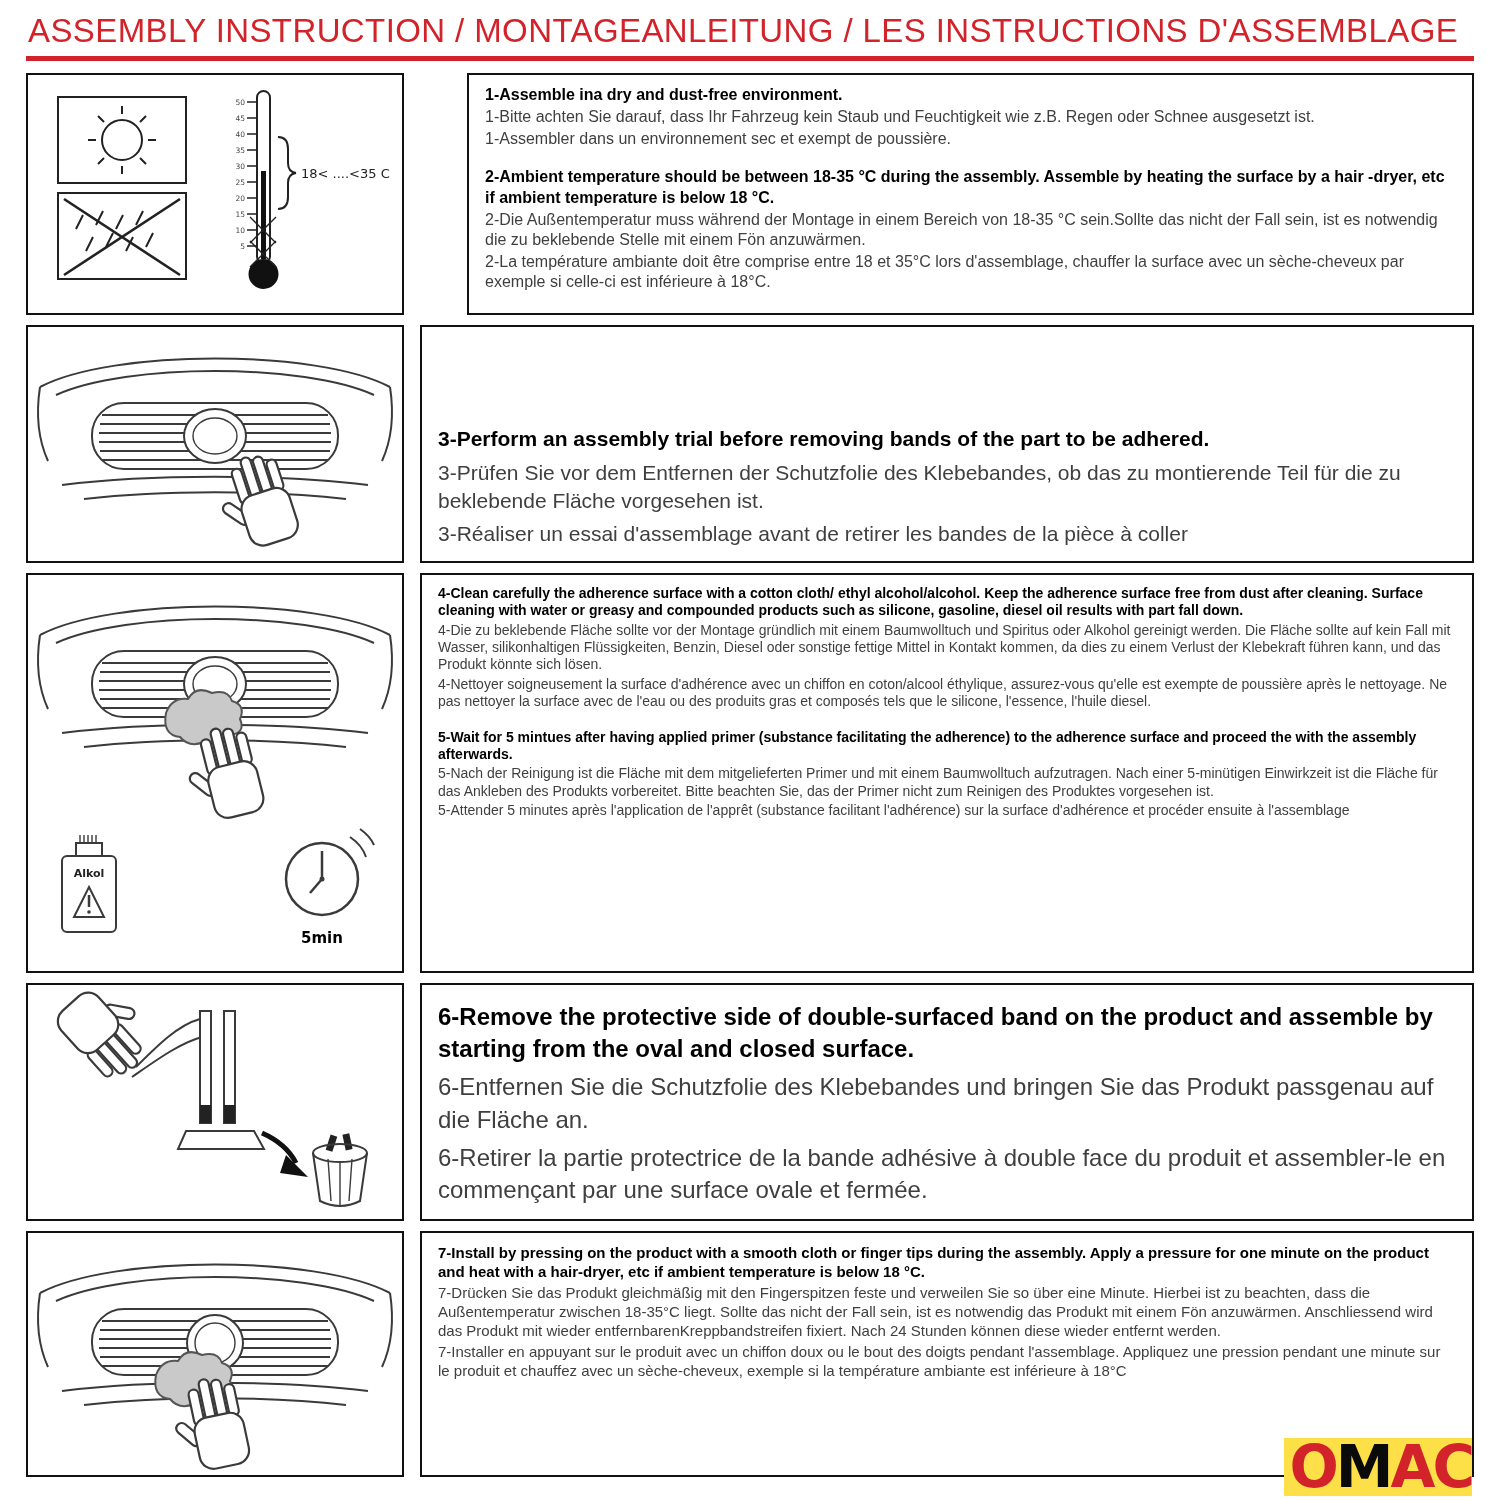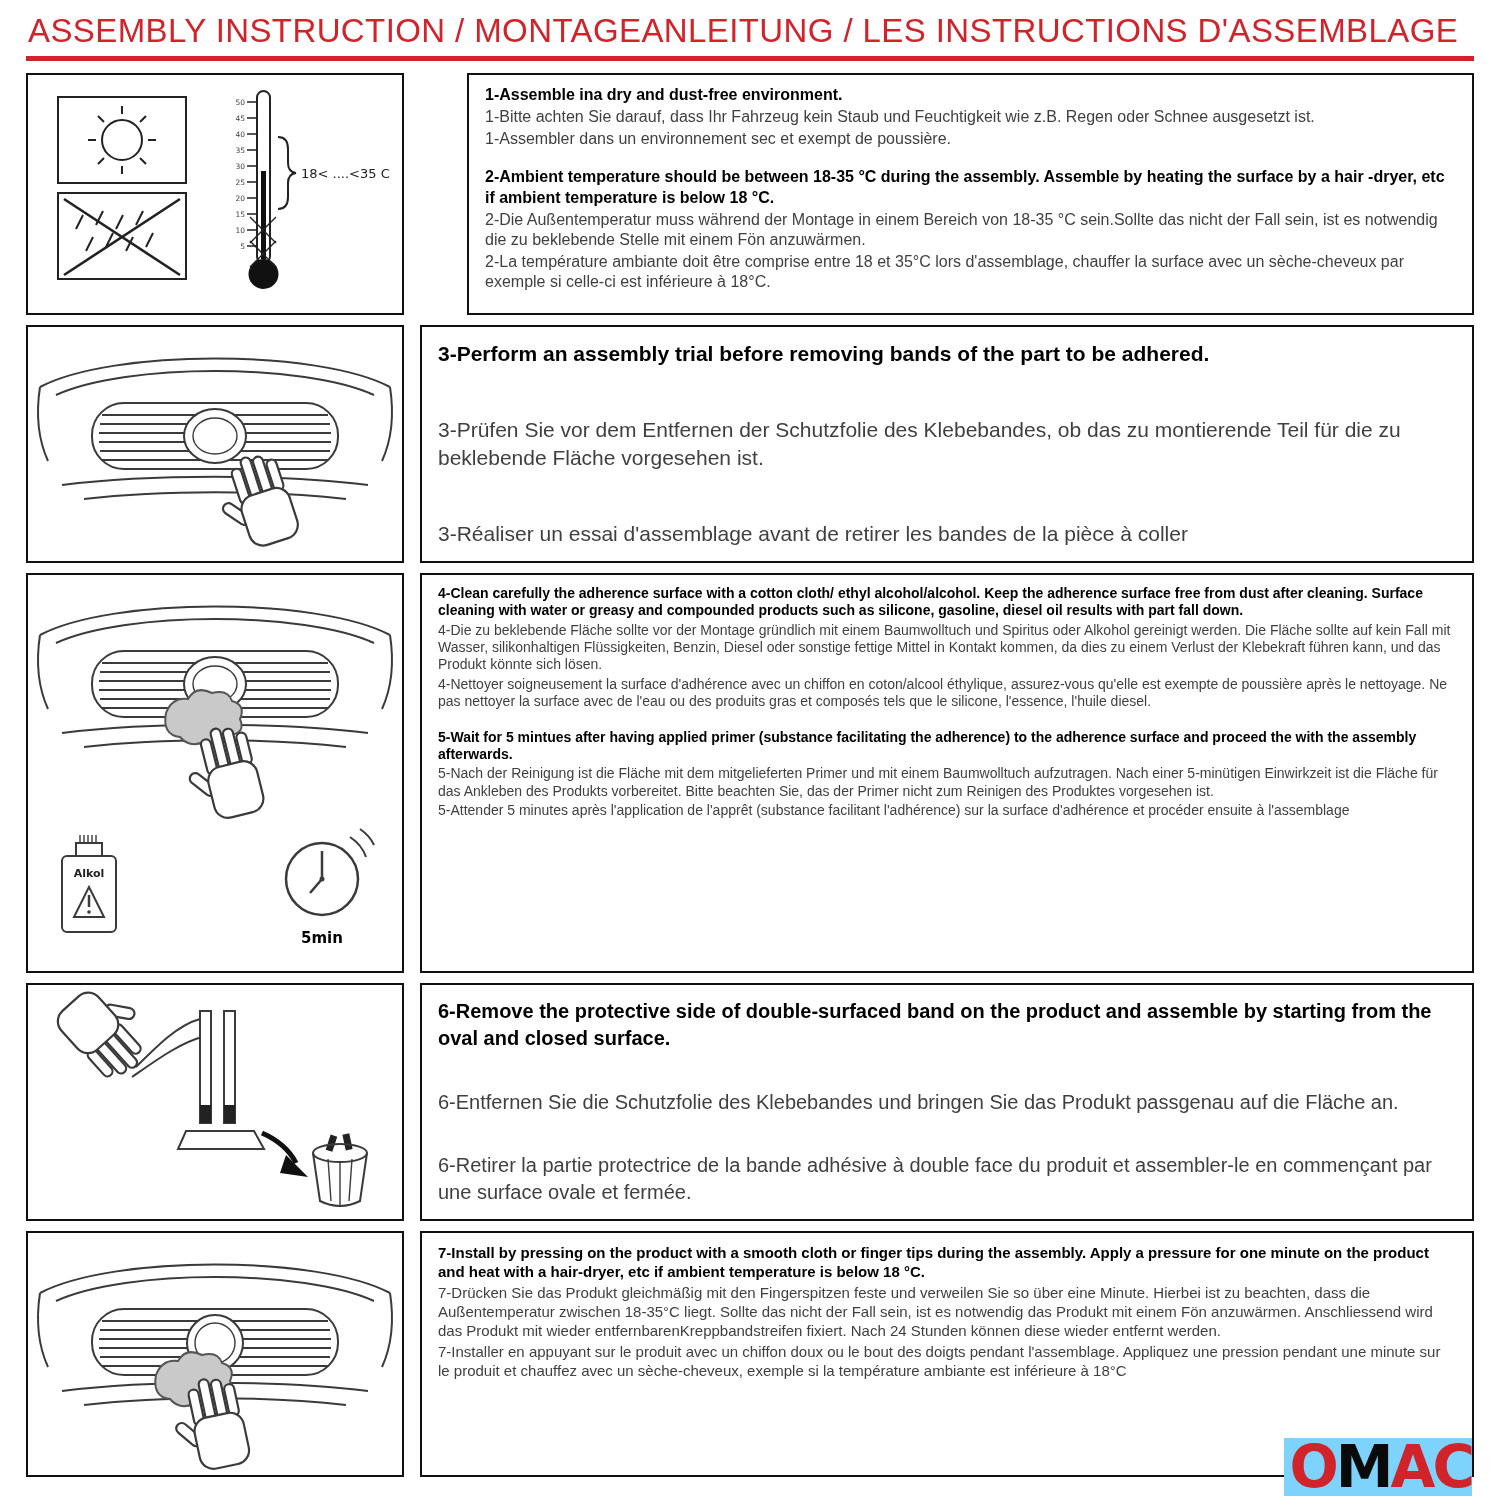--- a/index.html
+++ b/index.html
@@ -33,29 +33,29 @@
   .b { font-weight:bold; color:#000; }
   .gap { height:16px; }
   .r1 { height:242px; }
   .r2 { height:238px; }
   .r3 { height:400px; }
   .r4 { height:238px; }
   .r5 { height:246px; }
   .s1 { font-size:16px;   line-height:1.26;margin-left:47px; }
   .s2 { font-size:21px;   line-height:1.32; }
   .s3 { font-size:14px; line-height:1.24; }
-  .s4 { font-size:20px;   line-height:1.34; }
+  .s4 { font-size:24px;   line-height:1.34; }
   .s5 { font-size:15px;   line-height:1.27; }
-  .r2 .txt, .r4 .txt { display:flex; flex-direction:column; justify-content:space-between; }
+  .r2 .txt, .r4 .txt { display:flex; flex-direction:column; justify-content:flex-end; }
   .r2 .txt p, .r4 .txt p { margin:3px 0; }
   .logo {
     position:absolute; right:28px; bottom:4px;
     font-family:"DejaVu Sans", sans-serif;
     font-weight:bold; font-size:58px; letter-spacing:-3px;
-    line-height:1; background:#7dd3fc; padding-left:6px;
+    line-height:1; background:#fde047; padding-left:6px;
   }
   .logo .red { color:#d2232a; }
   .logo .blk { color:#0a0a0a; }
   svg text { font-family:"DejaVu Sans", sans-serif; }
 </style>
 </head>
 <body>
 
 <svg width="0" height="0" style="position:absolute" aria-hidden="true">
   <defs>

